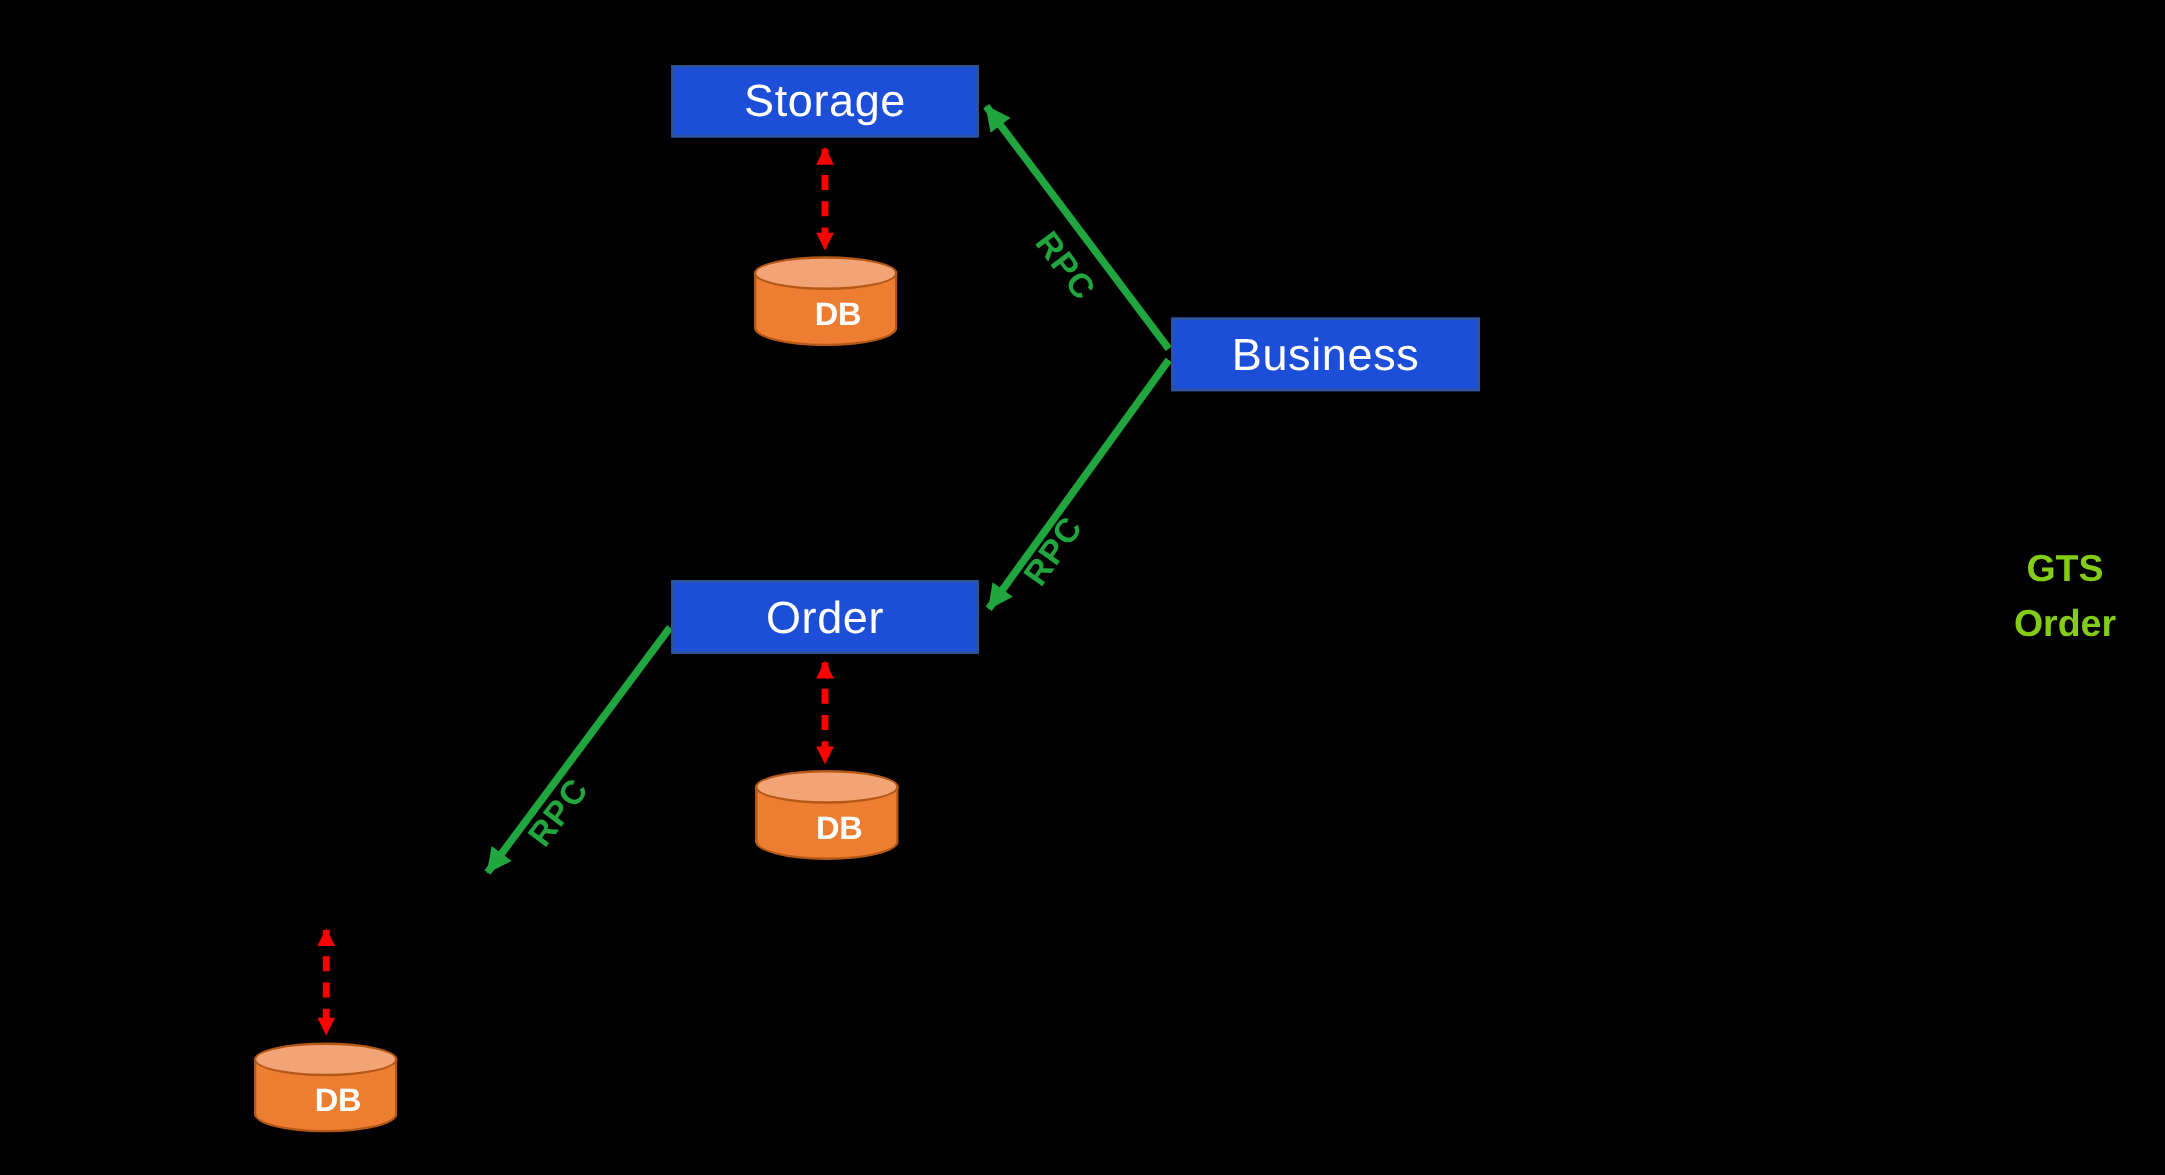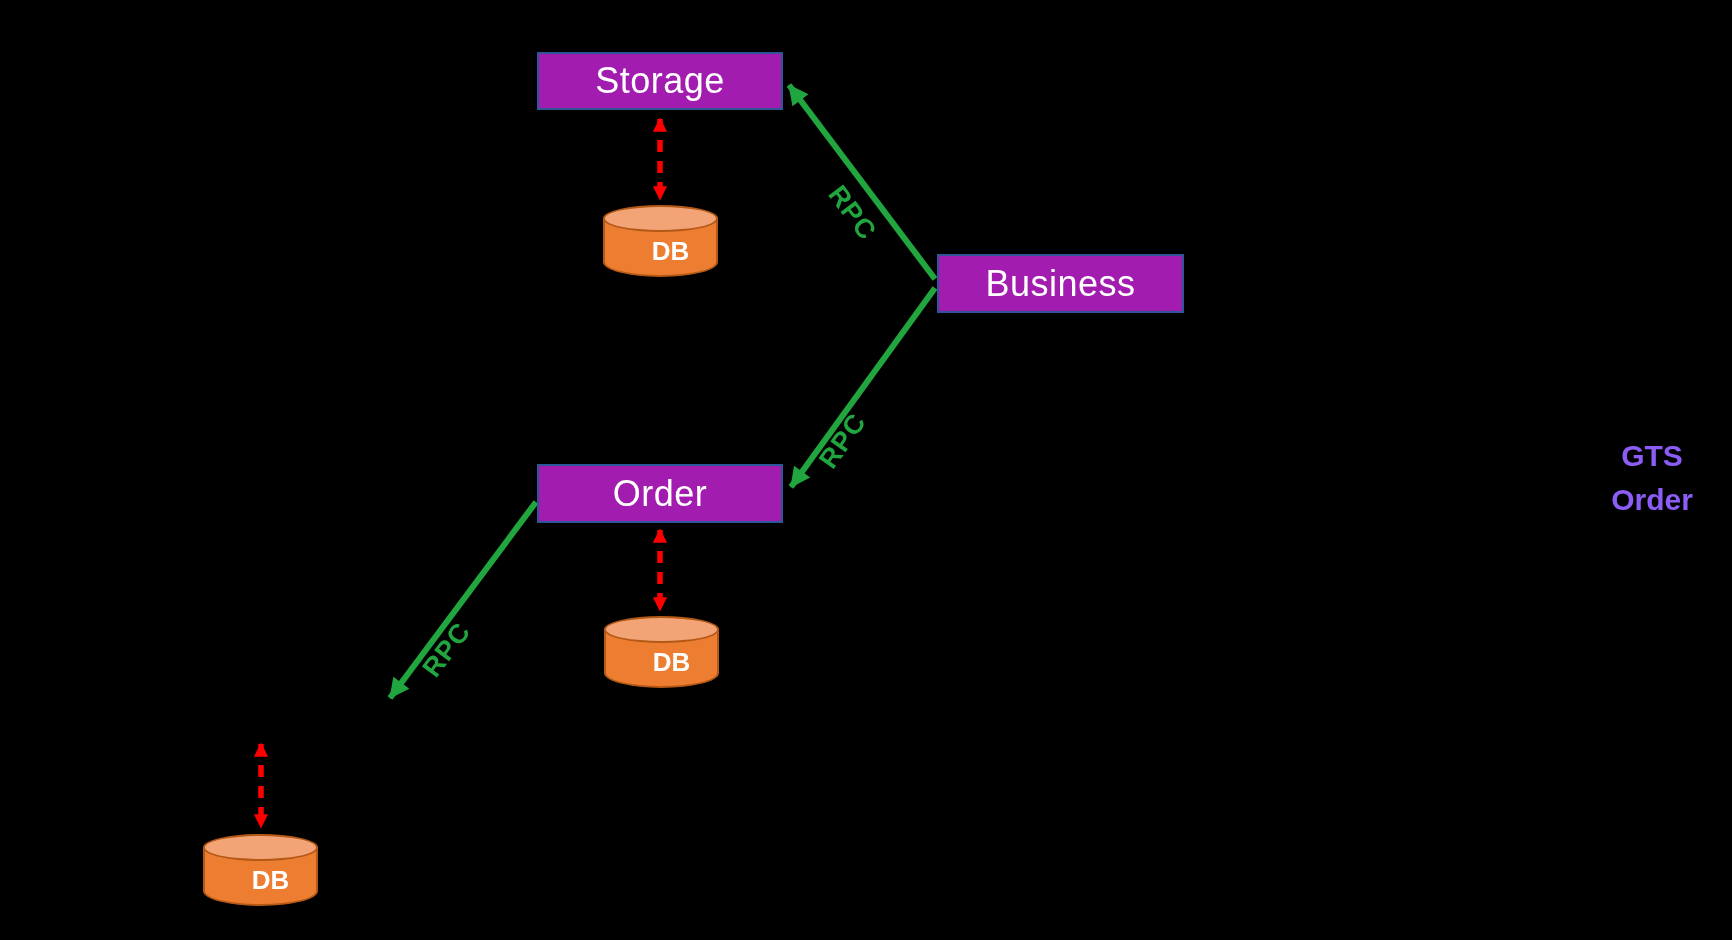--- a/index.html
+++ b/index.html
@@ -3,21 +3,21 @@
 <meta charset="utf-8">
 <style>
   html,body{margin:0;padding:0;background:#000;}
   .stage{
     position:relative;width:1732px;height:940px;background:#000000;
     font-family:"Liberation Sans", sans-serif;overflow:hidden;
   }
   .wires{position:absolute;left:0;top:0;width:1732px;height:940px;}
   .node{
     position:absolute;display:flex;align-items:center;justify-content:center;
-    background:#a21caf;border:2px solid #2E5597;box-sizing:border-box;
+    background:#1d4ed8;border:2px solid #2E5597;box-sizing:border-box;
     color:#FFFFFF;font-size:36px;letter-spacing:0.5px;
   }
   .db-cyl{position:absolute;width:135px;height:72px;}
   .cyl-body{
     position:absolute;left:0;top:13px;width:115px;height:59px;
     background:#ED7D31;border:2.5px solid #B45816;border-top:none;box-sizing:border-box;
     border-radius:0 0 57px 57px / 0 0 15px 15px;
   }
   .cyl-top{
     position:absolute;left:0;top:0;width:115px;height:27px;
@@ -26,21 +26,21 @@
   }
   .cyl-label{
     position:absolute;left:0;top:31px;width:100%;text-align:center;
     color:#FFFFFF;font-weight:bold;font-size:26px;
   }
   .rpc-label{
     position:absolute;color:#21A63F;font-weight:bold;font-size:27px;
     letter-spacing:1px;white-space:nowrap;
   }
   .annotation{
-    position:absolute;color:#8b5cf6;font-weight:bold;font-size:30px;
+    position:absolute;color:#84cc16;font-weight:bold;font-size:30px;
     text-align:center;line-height:44px;transform:translate(-50%,-50%);
     white-space:nowrap;
   }
 </style>
 </head>
 <body>
 
 <div class="stage">
 
   <svg class="wires" viewBox="0 0 1732 940" xmlns="http://www.w3.org/2000/svg">

